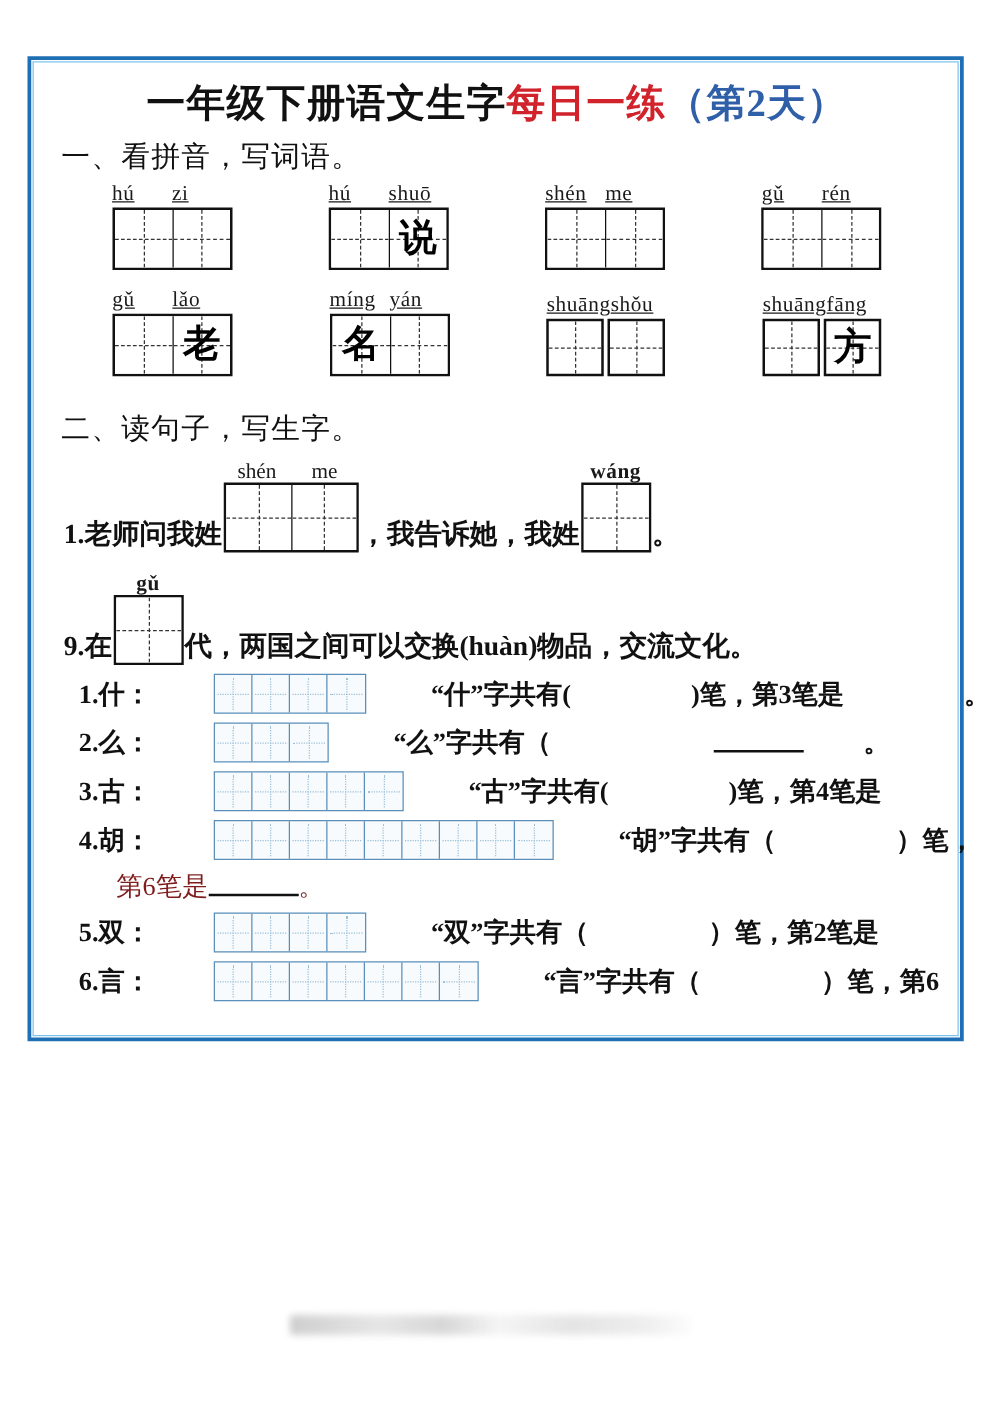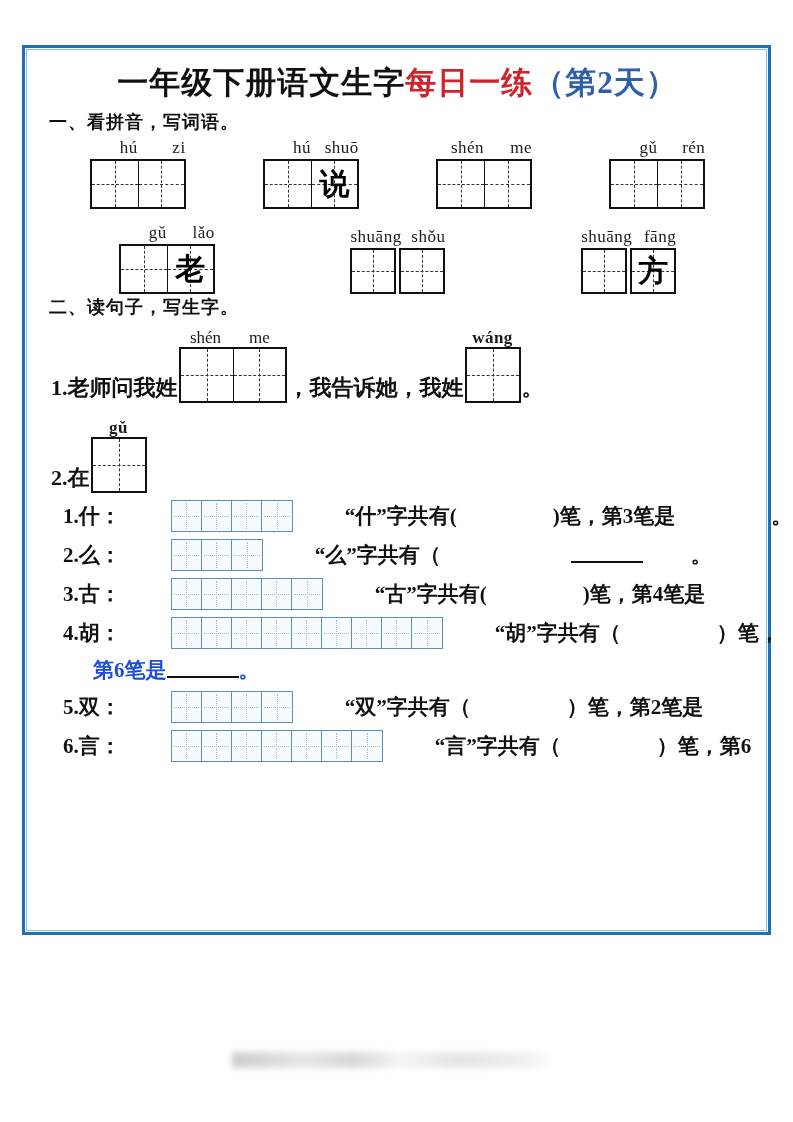--- a/index.html
+++ b/index.html
@@ -18,21 +18,21 @@
     height: 1122px;
     background: #ffffff;
   }
 
   
   #frame {
     position: absolute;
     left: 22px;
     top: 45px;
     width: 749px;
-    height: 890px;
+    height: 788px;
     border: 3px solid #1f6fb4;
     background: #ffffff;
   }
   #frame::after {
     content: "";
     position: absolute;
     left: 1px; top: 1px; right: 1px; bottom: 1px;
     border: 1px solid #7dc3ee;
     pointer-events: none;
   }
@@ -55,22 +55,22 @@
     white-space: nowrap;
     margin-top: 6px;
     margin-bottom: 4px;
   }
   .t-black { color: #111111; }
   .t-red   { color: #d0232b; }
   .t-blue  { color: #2f5fa8; }
 
   
   .section-head {
-    font-weight: bold;
-    font-size: 18px;
+    font-weight: normal;
+    font-size: 23px;
     color: #111111;
     margin: 6px 0 2px 4px;
     letter-spacing: 1px;
     white-space: nowrap;
   }
 
   
   .pinyin-row {
     display: flex;
     justify-content: space-around;
@@ -82,21 +82,21 @@
   .pinyin-labels {
     display: flex;
     justify-content: space-around;
     width: 100%;
     font-family: "Liberation Serif", "DejaVu Serif", serif;
     font-size: 17px;
     color: #1a1a1a;
     margin-bottom: 1px;
     letter-spacing: 0.5px;
   }
-  .pinyin-labels span { flex: 1; text-align: right; white-space: nowrap; }
+  .pinyin-labels span { flex: 1; text-align: left; white-space: nowrap; text-decoration: underline; }
 
   
   .tzg { display: flex; }
   .tzg.joined .cell + .cell { border-left: 1px solid #111; }
   .tzg.split { gap: 3px; }
   .tzg.split .cell { border: 2px solid #111; }
   .cell {
     position: relative;
     width: 46px;
     height: 46px;
@@ -218,22 +218,22 @@
     border-bottom: 2px solid #111;
     height: 17px;
   }
   .ul-long { width: 72px; }
   .ul-short { width: 52px; }
   .paren-gap { display: inline-block; width: 34px; }
   .cont-line {
     display: flex;
     align-items: center;
     font-size: 21px;
-    font-weight: bold;
-    color: #1d4ed8;
+    font-weight: normal;
+    color: #7f1d1d;
     white-space: nowrap;
     margin: 7px 0 0 48px;
   }
 
   
   #watermark {
     position: absolute;
     left: 232px;
     top: 1052px;
     width: 322px;
@@ -338,20 +338,34 @@
           <div class="tzg joined">
             <div class="cell">
                 <div class="glyph"></div>
               </div>
             <div class="cell">
                 <div class="glyph">老</div>
               </div>
           </div>
         </div>
 
+        <div class="pinyin-group">
+          <div class="pinyin-labels">
+            <span>míng</span>
+            <span>yán</span>
+          </div>
+          <div class="tzg joined">
+            <div class="cell">
+                <div class="glyph">名</div>
+              </div>
+            <div class="cell">
+                <div class="glyph"></div>
+              </div>
+          </div>
+        </div>
 
         <div class="pinyin-group">
           <div class="pinyin-labels">
             <span>shuāng</span>
             <span>shǒu</span>
           </div>
           <div class="tzg split">
             <div class="cell">
                 <div class="glyph"></div>
               </div>
@@ -371,21 +385,21 @@
                 <div class="glyph"></div>
               </div>
             <div class="cell">
                 <div class="glyph">方</div>
               </div>
           </div>
         </div>
 
       </div>
 
-      <div class="section-head" style="margin-top:1px;">二、读句子，写生字。</div>
+      <div class="section-head" style="margin-top:26px;">二、读句子，写生字。</div>
 
       <div class="sentence sent-block">
         <span class="txt">1.老师问我姓</span>
 
         <span class="s2-slot">
           <span class="pins">
             <span>shén</span>
             <span>me</span>
           </span>
           <span class="tzg joined">
@@ -400,29 +414,30 @@
           <span class="pin">wáng</span>
           <span class="tzg joined">
             <span class="cell s2-cell"></span>
           </span>
         </span>
 
         <span class="txt">。</span>
       </div>
 
       <div class="sentence sent-row-2">
-        <span class="txt">2.在</span>
+        <span class="txt">9.在</span>
 
         <span class="s2-slot">
           <span class="pin">gǔ</span>
           <span class="tzg joined">
             <span class="cell s2-cell"></span>
           </span>
         </span>
 
+        <span class="txt">代，两国之间可以交换(huàn)物品，交流文化。</span>
       </div>
 
 
       <div class="stroke-row">
         <span class="lead">1.什：</span>
         <span class="stroke-grid">
           <span class="scell"></span>
           <span class="scell"></span>
           <span class="scell"></span>
           <span class="scell"></span>

